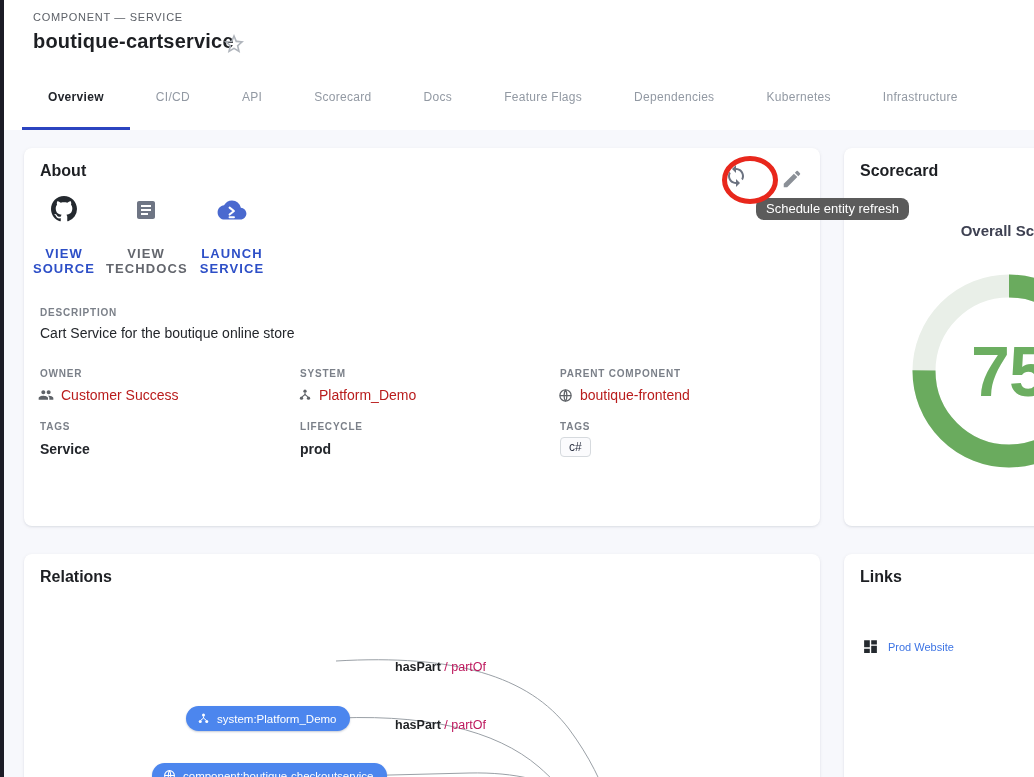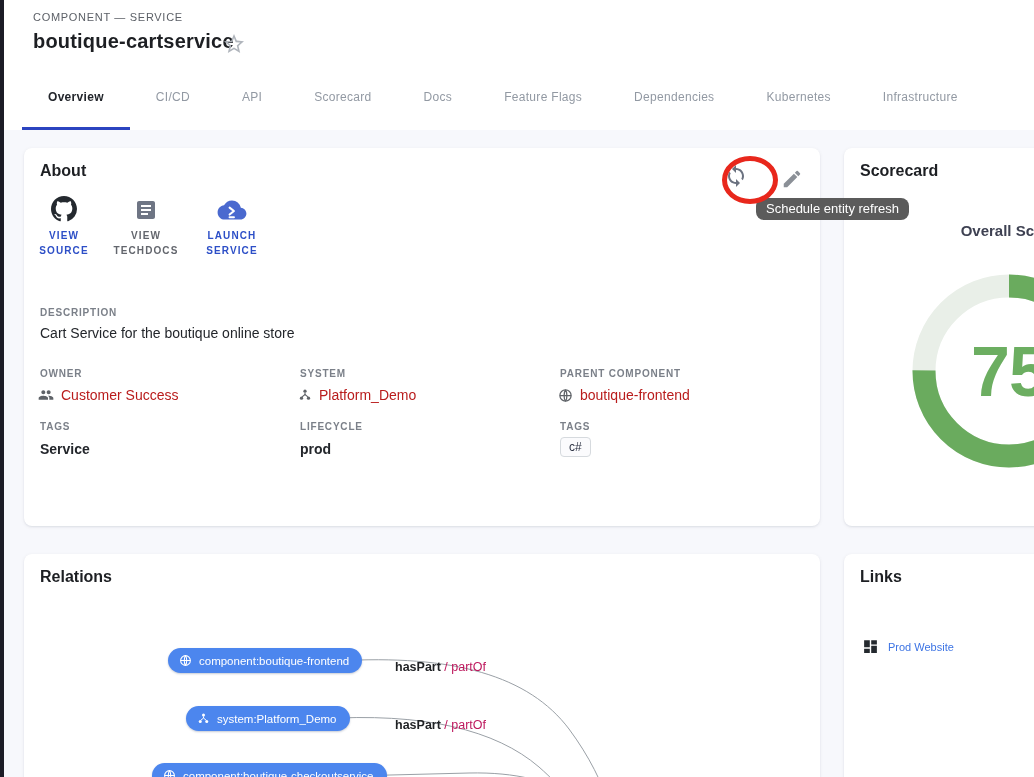--- a/index.html
+++ b/index.html
@@ -34,21 +34,21 @@
   .icon-btn { position:absolute; width:30px; height:30px; border:none; background:none; cursor:pointer; color:#6b7280; }
   #refresh-btn { left:697px; top:14px; }
   #edit-btn { left:753px; top:17px; color:#8b9097; }
 
   
   #red-annotation { position:absolute; left:722px; top:156px; width:56px; height:48px; border:5px solid #e8271c; border-radius:50%; z-index:30; pointer-events:none; }
   #tooltip { position:absolute; left:756px; top:198px; z-index:20; background:#5b5b5b; color:#fff; font-size:13px; padding:3px 10px 4px; border-radius:8px; white-space:nowrap; }
 
   .about-action { position:absolute; width:80px; text-align:center; cursor:pointer; }
   .about-action .aa-icon { height:28px; display:flex; align-items:flex-end; justify-content:center; }
-  .about-action .aa-label { margin-top:6px; font-size:10px; font-weight:700; letter-spacing:1.1px; line-height:15px; }
+  .about-action .aa-label { margin-top:24px; font-size:13px; font-weight:700; letter-spacing:1.1px; line-height:15px; }
   .aa-blue .aa-label { color:#2d4fc7; }
   .aa-gray .aa-label { color:#63666d; }
 
   .field-label { position:absolute; font-size:10px; font-weight:600; letter-spacing:.8px; color:#7b8089; }
   .field-value { position:absolute; font-size:14px; color:#23262b; font-weight:700; }
   .desc-text { position:absolute; font-size:14px; color:#23262b; }
   .link-value { position:absolute; display:flex; align-items:center; gap:7px; font-size:14px; color:#b91c1c; cursor:pointer; text-decoration:none; }
   .link-value .fv-icon { color:#5f6368; display:flex; }
   .tag-chip { position:absolute; font-size:12px; color:#2d3344; background:#fbfbfd; border:1px solid #d6dade; border-radius:4px; padding:2px 8px; }
 
@@ -208,27 +208,20 @@
 
     <div class="card" id="relations-card" style="overflow:hidden;">
       <div class="card-title">Relations</div>
 
       <svg id="relations-svg" width="796" height="330" viewBox="0 0 796 330">
         <path d="M312,107 C430,100 505,122 545,175 C565,202 578,228 588,258" fill="none" stroke="#9aa0a6" stroke-width="1"></path>
         <path d="M295,165 C400,158 472,176 515,213 C540,235 555,255 565,278" fill="none" stroke="#9aa0a6" stroke-width="1"></path>
         <path d="M327,222 L445,219 C492,218 527,227 552,244" fill="none" stroke="#9aa0a6" stroke-width="1"></path>
       </svg>
 
-      <div class="graph-node" style="left:144px; top:94px;">
-        <svg width="13" height="13" viewBox="0 0 24 24" fill="none" stroke="#fff" stroke-width="2">
-            <circle cx="12" cy="12" r="9"></circle>
-            <path d="M3 12h18M12 3c3 3.6 3 14.4 0 18M12 3c-3 3.6-3 14.4 0 18"></path>
-          </svg>
-        <span>component:boutique-frontend</span>
-      </div>
       <div class="graph-node" style="left:162px; top:152px;">
         <svg width="13" height="13" viewBox="0 0 24 24" fill="#fff">
             <circle cx="12" cy="5.5" r="2.8"></circle>
             <circle cx="6" cy="17.5" r="2.8"></circle>
             <circle cx="18" cy="17.5" r="2.8"></circle>
             <path d="M12 8v3.2M12 11.2l-5 4M12 11.2l5 4" stroke="#fff" stroke-width="1.8" fill="none"></path>
           </svg>
         <span>system:Platform_Demo</span>
       </div>
       <div class="graph-node" style="left:128px; top:209px;">

